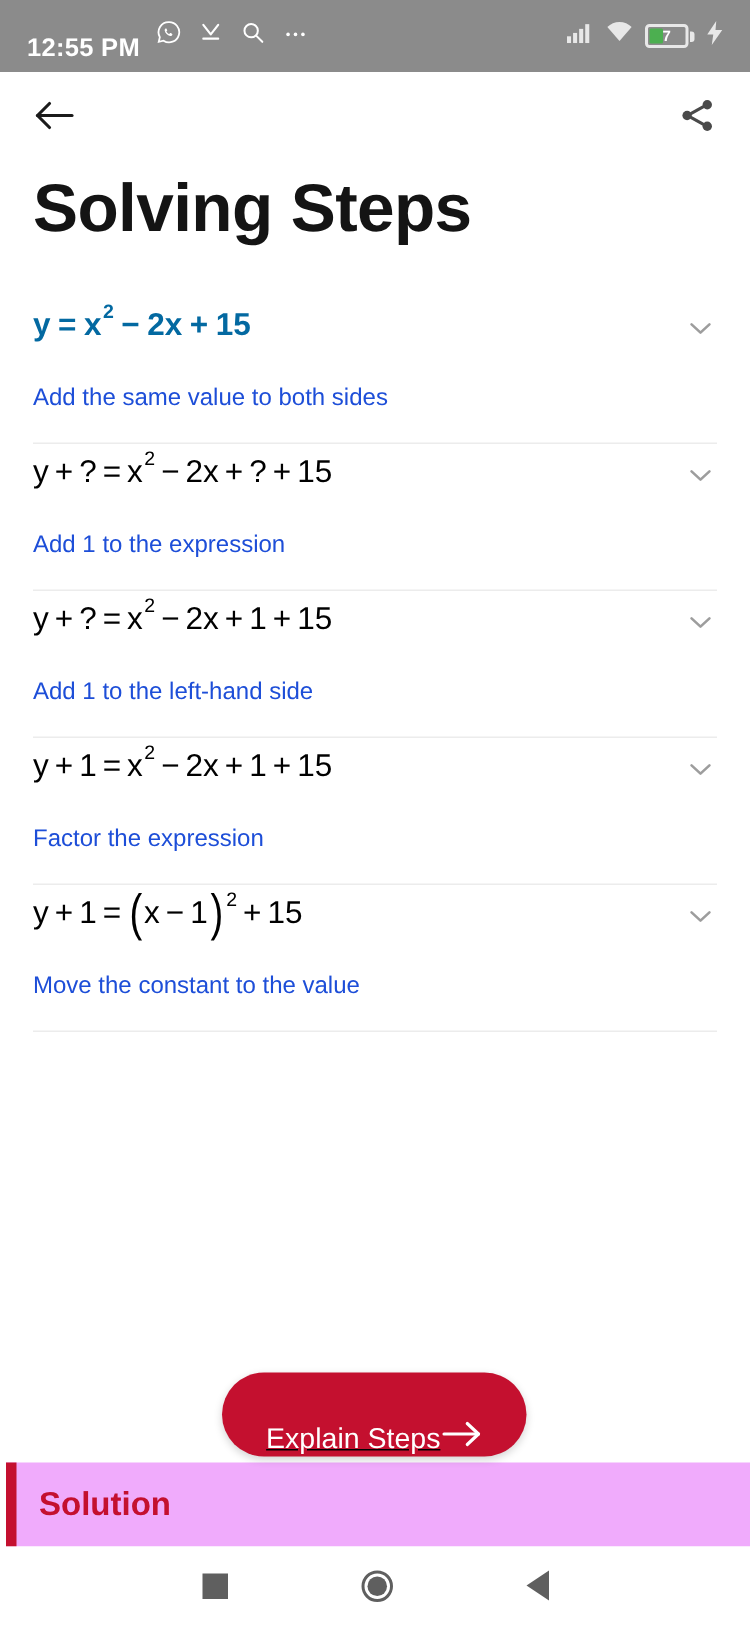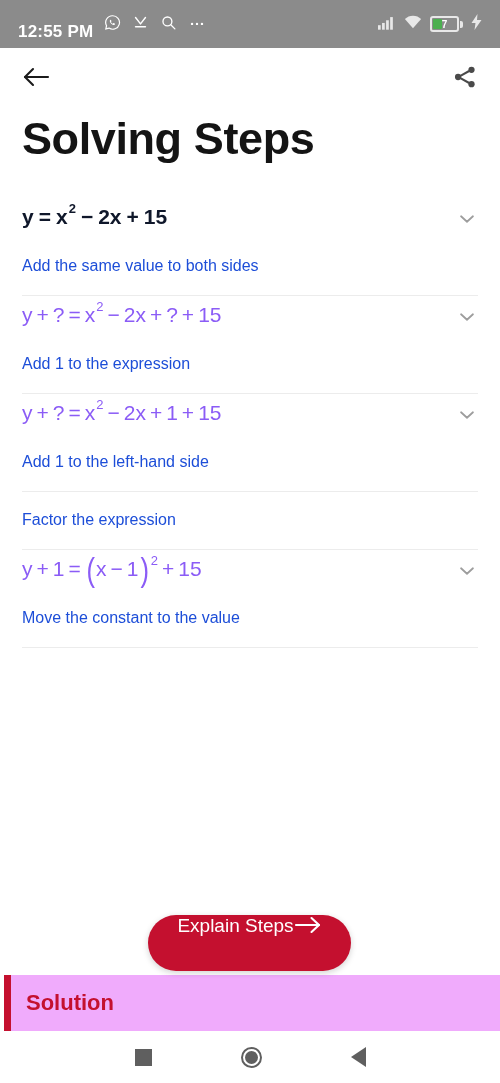--- a/index.html
+++ b/index.html
@@ -57,24 +57,24 @@
   .steps{ margin-top:34px; }
   .step{
     position:relative;
     padding:0 22px;
   }
   .step-row{
     display:flex; align-items:flex-start; justify-content:space-between;
     min-height:40px;
   }
   .formula{
-    font-size:21px; color:#8b5cf6; line-height:1.0;
+    font-size:21px; color:#000000; line-height:1.0;
     white-space:nowrap; padding-top:8px;
   }
-  .formula.bold{ font-weight:bold; color:#0f172a; }
+  .formula.bold{ font-weight:bold; color:#0369a1; }
   .formula .op{ margin:0 5px; }
   .formula .opn{ margin:0 4px; }
   sup.exp{
     font-size:13px; vertical-align:super; line-height:0;
     position:relative; top:-3px; margin-left:1px;
   }
   .formula.bold sup.exp{ font-weight:bold; }
   .paren{
     font-size:34px; font-weight:300; line-height:0;
     position:relative; top:5px; display:inline-block;
@@ -88,23 +88,24 @@
   .divider{
     height:1px; background:#ececec; margin:20px 0 0 0;
   }
   .step.last .divider{ margin-top:20px; }
 
   
   .explain-btn{
     position:absolute; left:148px; top:915px;
     width:203px; height:56px; border-radius:28px;
     background:#c4102f;
-    display:flex; align-items:flex-start; justify-content:center; 
+    display:flex; align-items:flex-end; justify-content:center; 
     cursor:pointer; z-index:30;
     box-shadow:0 2px 6px rgba(0,0,0,.18);
+    text-decoration:underline;
   }
   .explain-label{ color:#ffffff; font-size:19px; }
 
   
   .solution-row{
     position:absolute; left:4px; top:975px; width:500px; height:56px;
     display:flex; align-items:center;
     background:#f0abfc;
   }
   .sol-bar{ width:7px; height:56px; background:#c4102f; }
@@ -269,20 +270,30 @@
         <svg width="22" height="22" viewBox="0 0 24 24">
           <path d="M5.5 9 L12 15 L18.5 9" fill="none" stroke="#9d9d9d" stroke-width="1.9" stroke-linecap="round" stroke-linejoin="round"></path>
         </svg>
       </span>
     </div>
     <div class="hint">Add 1 to the left-hand side</div>
     <div class="divider"></div>
   </div>
 
   <div class="step">
+    <div class="step-row">
+      <div class="formula">
+        y<span class="opn">+</span>1<span class="opn">=</span>x<sup class="exp">2</sup><span class="opn">−</span>2x<span class="opn">+</span>1<span class="opn">+</span>15
+      </div>
+      <span class="chev">
+        <svg width="22" height="22" viewBox="0 0 24 24">
+          <path d="M5.5 9 L12 15 L18.5 9" fill="none" stroke="#9d9d9d" stroke-width="1.9" stroke-linecap="round" stroke-linejoin="round"></path>
+        </svg>
+      </span>
+    </div>
     <div class="hint">Factor the expression</div>
     <div class="divider"></div>
   </div>
 
   <div class="step">
     <div class="step-row">
       <div class="formula">
         y<span class="opn">+</span>1<span class="opn">=</span><span class="paren">(</span>x<span class="opn">−</span>1<span class="paren">)</span><sup class="exp">2</sup><span class="opn">+</span>15
       </div>
       <span class="chev">

